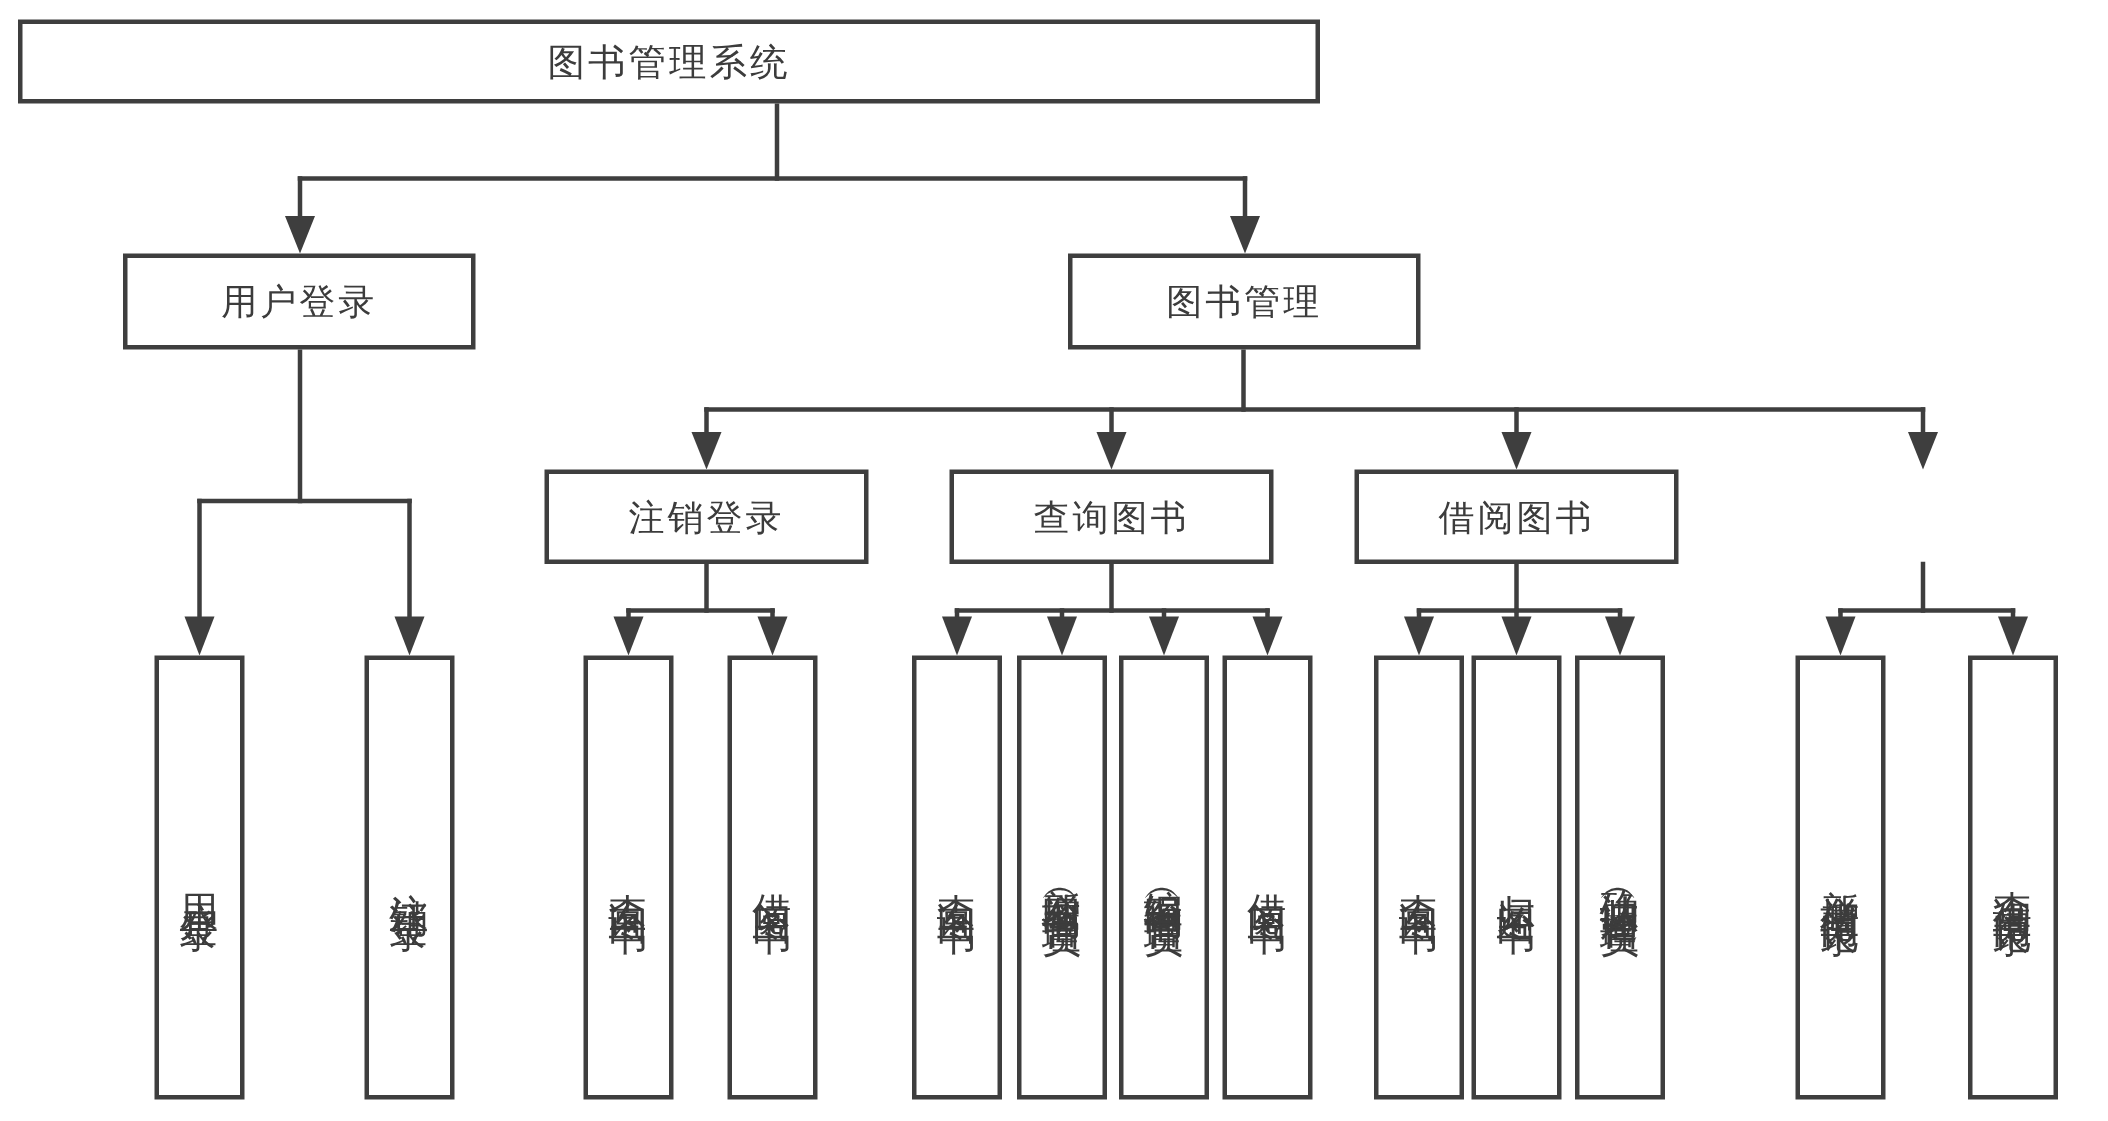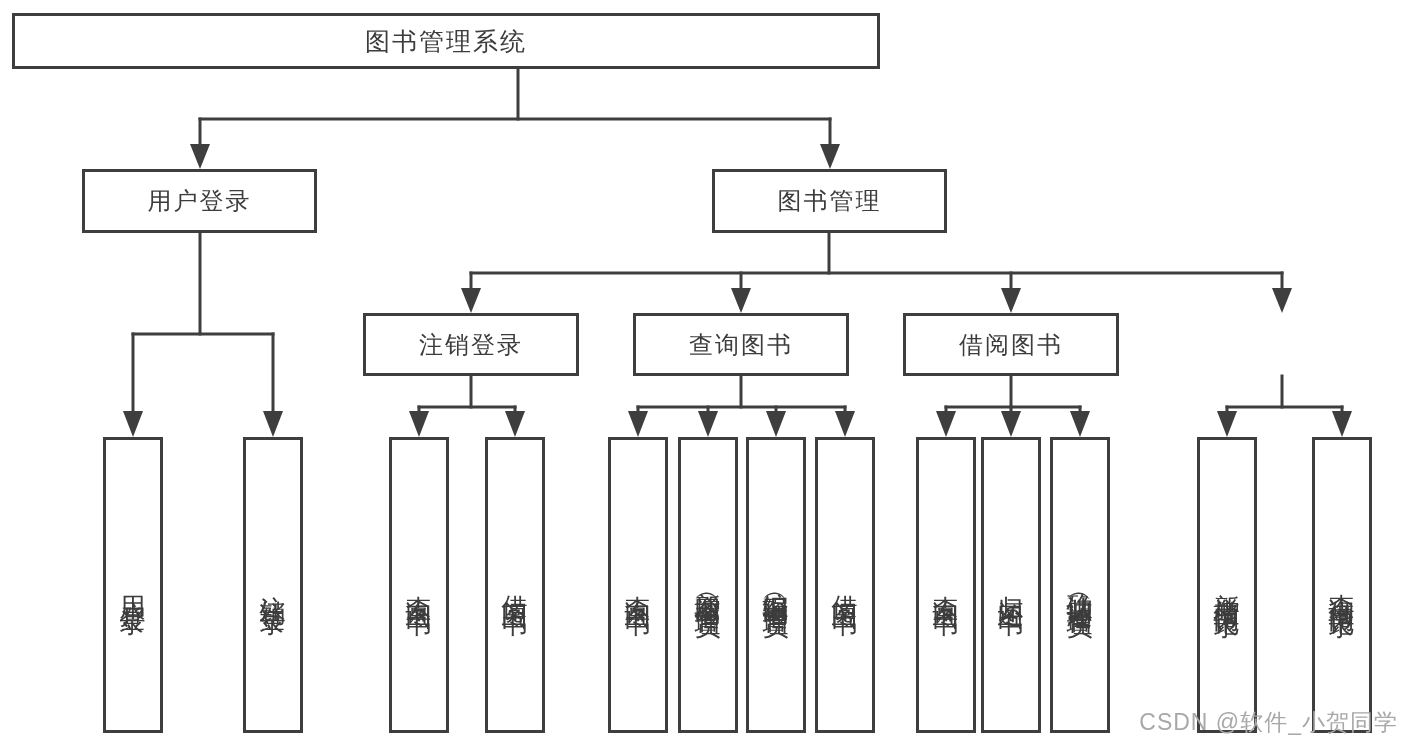--- a/index.html
+++ b/index.html
@@ -187,15 +187,14 @@
     <span style="letter-spacing:3px;">确认归还（管理员）</span>
   </div>
 
   <div class="leaf" style="left:1197px;">
     <span style="letter-spacing:4px;">新增借阅记录</span>
   </div>
   <div class="leaf" style="left:1312px;">
     <span style="letter-spacing:4px;">查询借阅记录</span>
   </div>
 
-  <div class="watermark">CSDN @软件_小贺同学</div>
 
 </div>
 
 </body></html>

